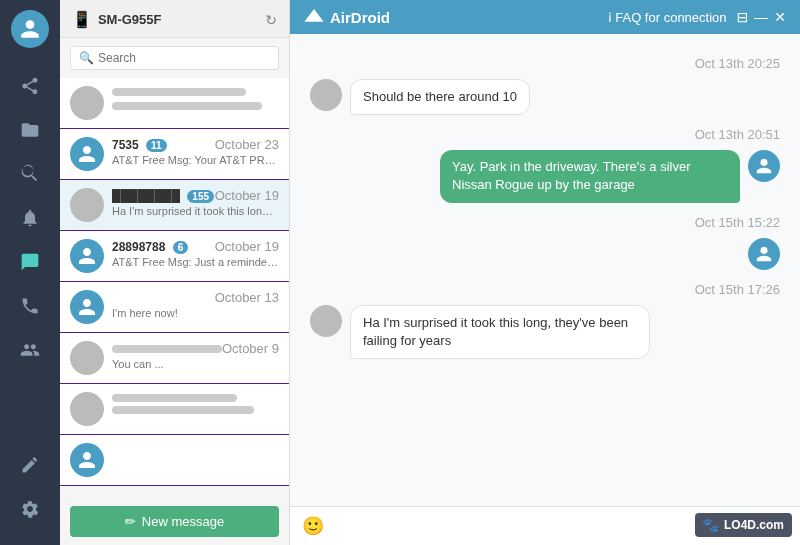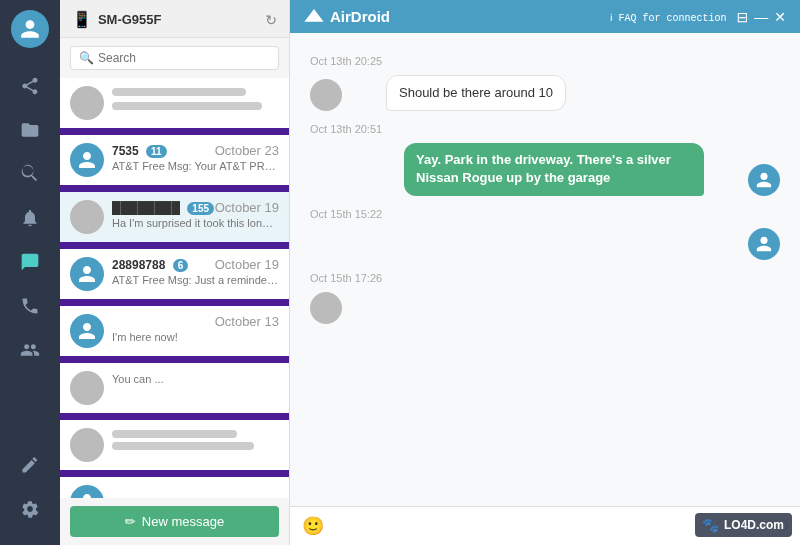--- a/index.html
+++ b/index.html
@@ -76,21 +76,21 @@
     .search-icon { color: #aaa; font-size: 12px; margin-right: 4px; }
 
     .msg-list-items {
       flex: 1;
       overflow-y: auto;
     }
     .msg-item {
       display: flex;
       align-items: flex-start;
       padding: 8px 10px;
-      border-bottom: 7px solid #4c1d95;
+      border-bottom: 1px solid #4c1d95;
       cursor: pointer;
       background: white;
       gap: 8px;
     }
     .msg-item.active { background: #e8f4f8; }
     .msg-item-avatar {
       width: 34px; height: 34px; border-radius: 50%;
       background: #4a9ec4;
       display: flex; align-items: center; justify-content: center;
       flex-shrink: 0;
@@ -144,44 +144,43 @@
       padding: 8px 14px;
       display: flex;
       align-items: center;
       justify-content: space-between;
     }
     .airdroid-logo {
       display: flex; align-items: center; gap: 6px; color: white; font-size: 15px; font-weight: 600;
     }
     .airdroid-logo svg { width: 20px; height: 16px; }
     .header-right { display: flex; align-items: center; gap: 10px; }
-    .faq-link { color: white; font-size: 10px; text-decoration: none; cursor: pointer; font-family: Liberation Mono, monospace; }
+    .faq-link { color: white; font-size: 13px; text-decoration: none; cursor: pointer; }
     .window-controls { display: flex; gap: 6px; }
     .win-btn { color: white; font-size: 14px; cursor: pointer; line-height: 1; }
 
     .chat-messages {
       flex: 1;
       overflow-y: auto;
       padding: 10px 20px;
       background: #f8f9fa;
     }
     .date-divider {
-      text-align: left;
-      font-size: 11px;
+      text-align: right;
+      font-size: 13px;
       color: #aaa;
       margin: 12px 0 8px;
     }
     .chat-bubble-row {
       display: flex;
-      align-items: flex-end;
+      align-items: flex-start;
       margin-bottom: 8px;
-      gap: 36px;
     }
     .chat-bubble-row.incoming { justify-content: flex-start; }
-    .chat-bubble-row.outgoing { justify-content: flex-end; font-weight: bold; }
+    .chat-bubble-row.outgoing { justify-content: flex-end; }
     .bubble-avatar {
       width: 32px; height: 32px; border-radius: 50%;
       background: #bbb;
       flex-shrink: 0;
       margin-right: 8px;
     }
     .bubble-avatar-right {
       width: 32px; height: 32px; border-radius: 50%;
       background: #4a9ec4;
       flex-shrink: 0;
@@ -383,20 +382,24 @@
           <span class="msg-item-name"></span>
           <span class="msg-item-date">October 13</span>
         </div>
         <div class="msg-item-preview">I'm here now!</div>
       </div>
     </div>
 
     <div class="msg-item">
       <div class="msg-item-avatar blurred"></div>
       <div class="msg-item-content">
+        <div class="msg-item-top">
+          <div class="blurred-bar" style="width:70%;"></div>
+          <span class="msg-item-date">October 9</span>
+        </div>
         <div class="msg-item-preview">You can ...</div>
       </div>
     </div>
 
     <div class="msg-item">
       <div class="msg-item-avatar blurred"></div>
       <div class="msg-item-content">
         <div class="msg-item-top">
           <div style="flex:1;">
             <div class="blurred-bar" style="width:75%;"></div>
@@ -468,20 +471,21 @@
         <svg viewBox="0 0 24 24">
             <path d="M12 12c2.7 0 4.8-2.1 4.8-4.8S14.7 2.4 12 2.4 7.2 4.5 7.2 7.2 9.3 12 12 12zm0 2.4c-3.2 0-9.6 1.6-9.6 4.8v2.4h19.2v-2.4c0-3.2-6.4-4.8-9.6-4.8z"></path>
           </svg>
       </div>
     </div>
 
     <div class="date-divider">Oct 15th 17:26</div>
 
     <div class="chat-bubble-row incoming">
       <div class="bubble-avatar"></div>
+      <div class="bubble incoming">Ha I'm surprised it took this long, they've been failing for years</div>
     </div>
 
   </div>
 
   <div class="chat-input-area">
     <span class="emoji-btn">🙂</span>
     <input class="chat-input" type="text" placeholder="" style="">
     <span class="char-count">0</span>
   </div>
 

